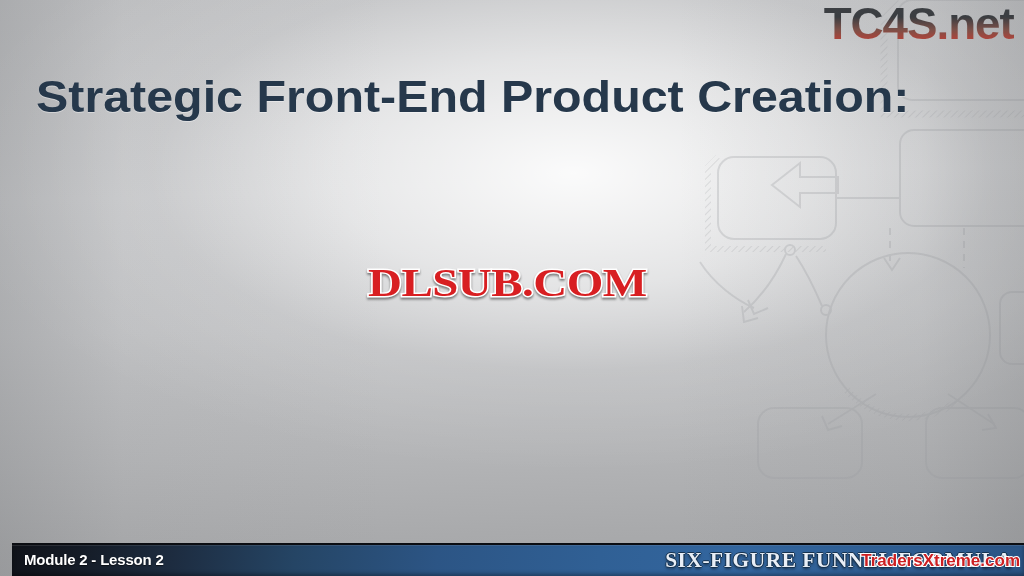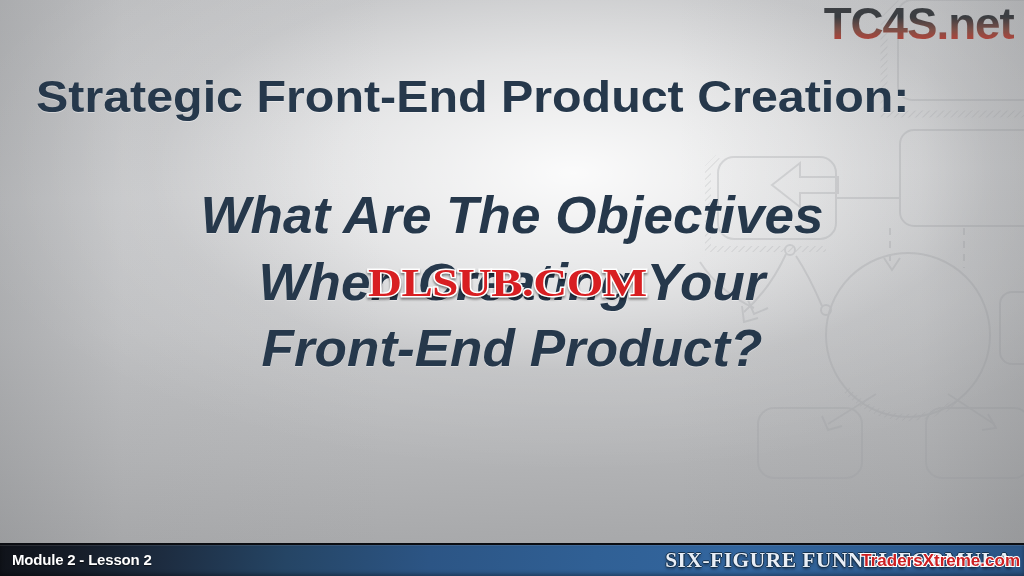--- a/index.html
+++ b/index.html
@@ -134,21 +134,21 @@
     paint-order: stroke fill;
     filter: drop-shadow(0 2px 1px rgba(0,0,0,0.45));
   }
   .wm-center .inner {
     position: relative;
   }
 
   
   .bottom-bar {
     position: absolute;
-    left: 0;
+    left: 12px;
     right: 0;
     bottom: 0;
     height: 31px;
     background: linear-gradient(96deg,
         #10131a 0%,
         #151c27 7%,
         #1d2c40 16%,
         #254565 28%,
         #2c5585 42%,
         #306095 58%,
@@ -252,25 +252,20 @@
 
       <rect x="1000" y="292" width="60" height="72" rx="12" ry="12"></rect>
     </g>
   </svg>
   <div class="bg-vignette"></div>
 
   <div class="wm-topright">TC4S.net</div>
 
   <div class="headline">Strategic Front-End Product Creation:</div>
 
-  <div class="subtitle">
-    <span class="sline">What Are The Objectives</span>
-    <span class="sline">When Creating Your</span>
-    <span class="sline">Front-End Product?</span>
-  </div>
 
   <div class="wm-center">
     <span class="inner">DLSUB.COM</span>
   </div>
 
   <div class="bottom-bar">
     <div class="bar-label">Module 2 - Lesson 2</div>
     <div class="bar-brand">SIX-FIGURE FUNNEL FORMULA</div>
     <div class="wm-bottomright">TradersXtreme.com</div>
   </div>

